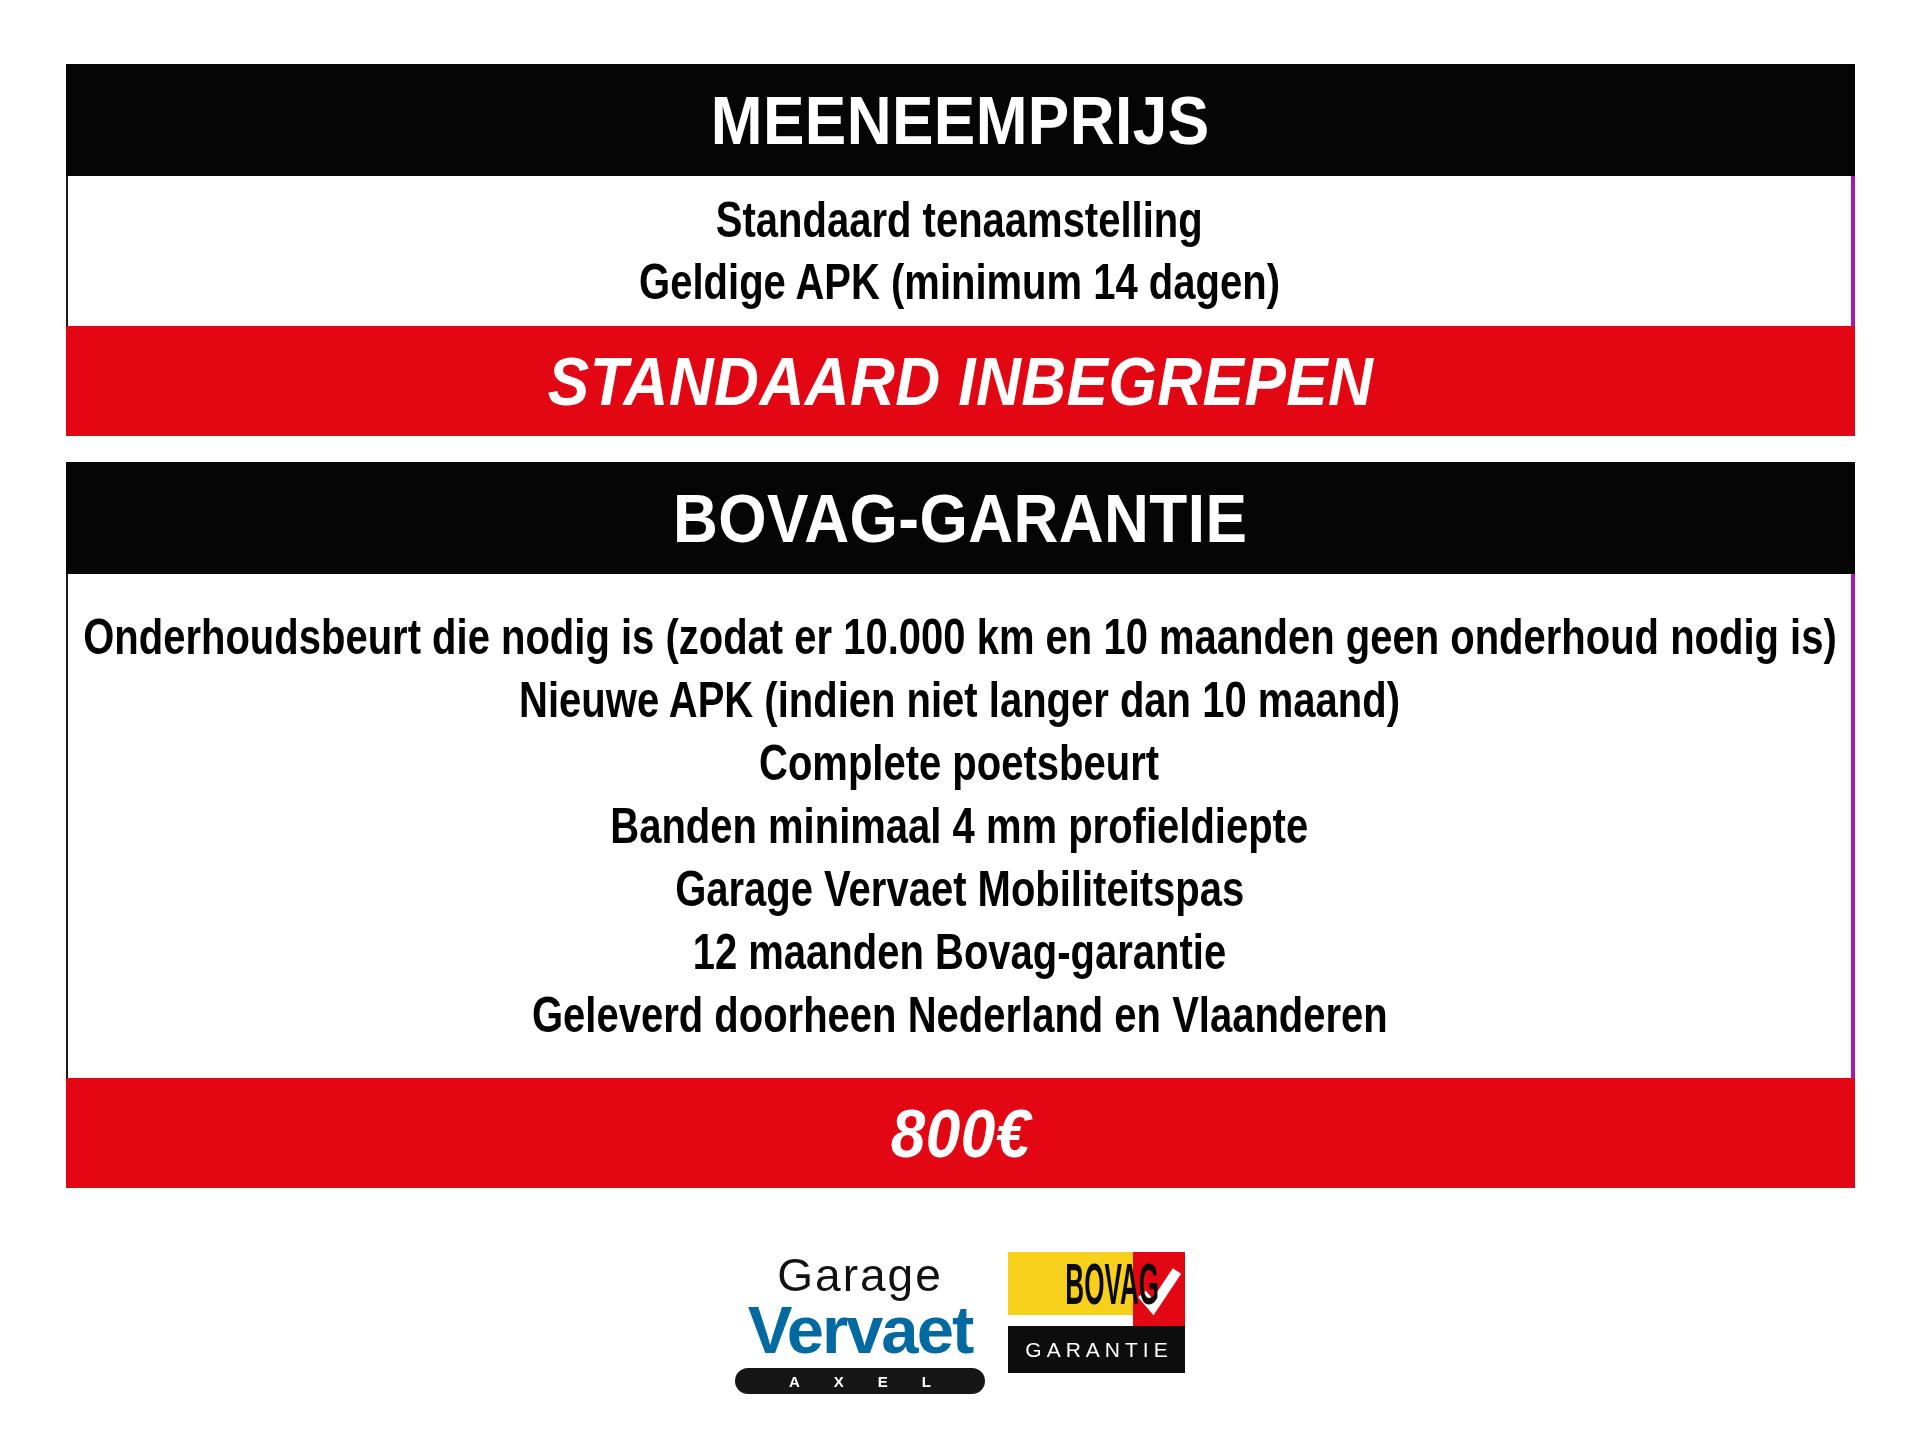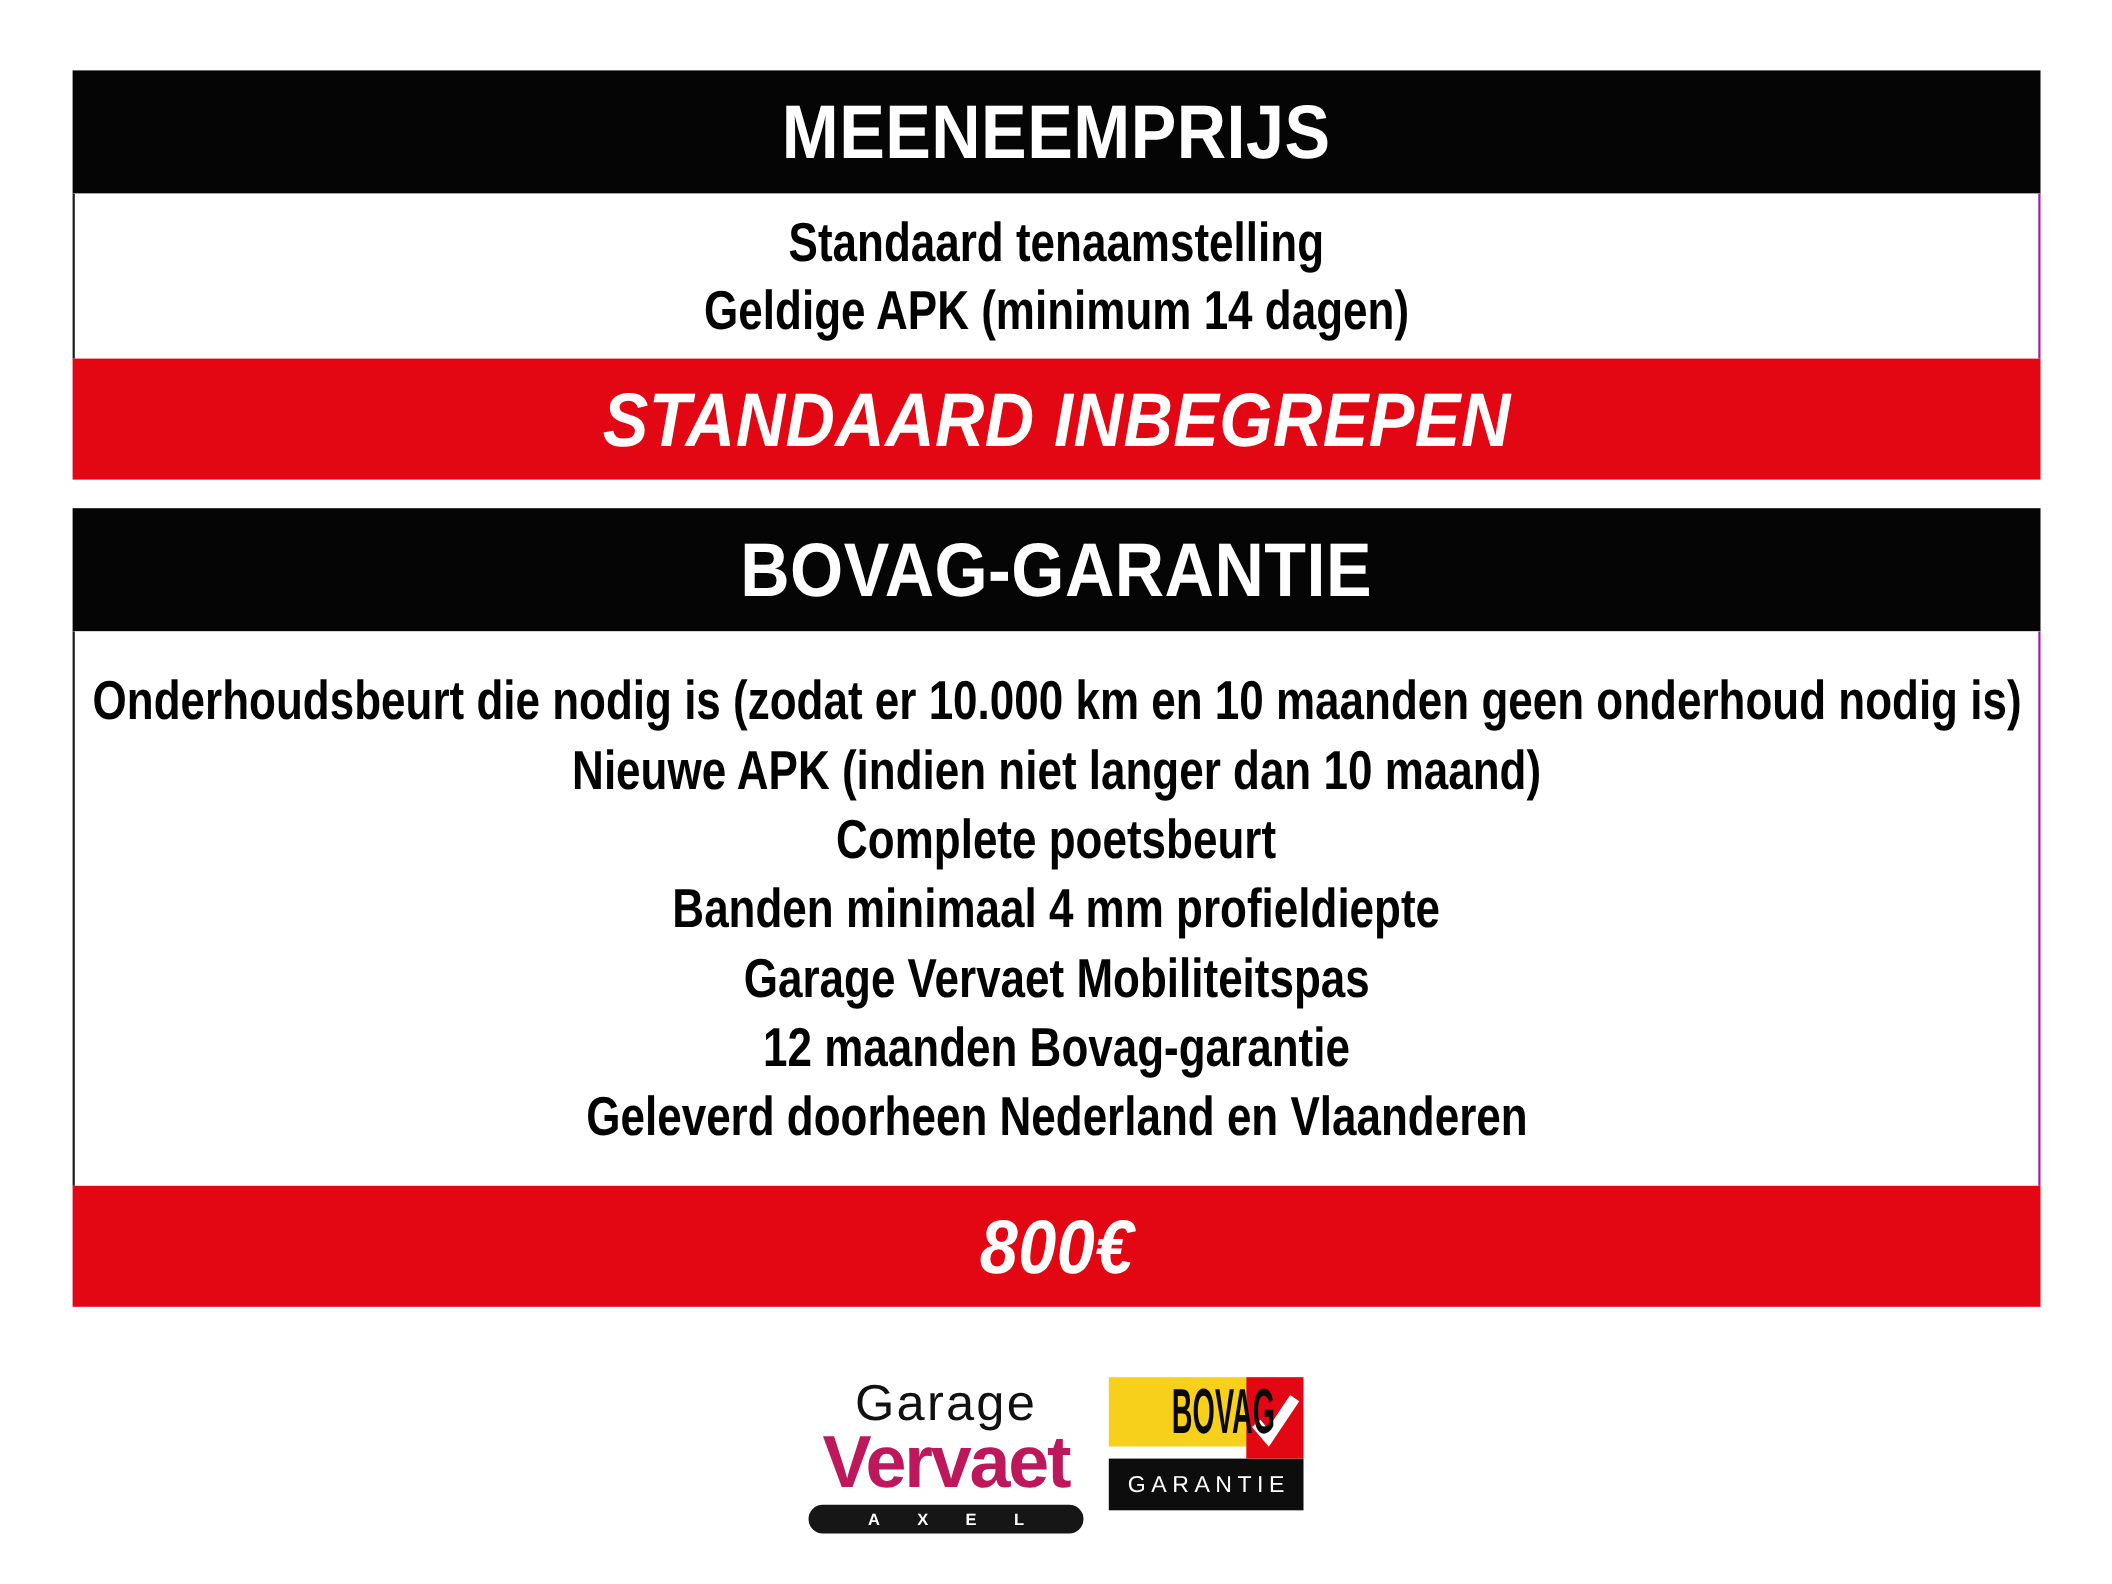--- a/index.html
+++ b/index.html
@@ -32,21 +32,21 @@
     white-space:nowrap;
     font-weight:bold;
     font-size:69px;
     transform:scaleX(0.9);
     transform-origin:50% 50%;
     letter-spacing:0.5px;
   }
   .panel-body {
     background:#ffffff;
     border-left:2px solid #1a1a1a;
-    border-right:2px solid #a21caf;
+    border-right:4px solid #a21caf;
     display:flex; flex-direction:column;
     align-items:stretch; justify-content:center;
   }
   .panel-body .line {
     display:flex; align-items:center; justify-content:center;
   }
   .panel-body .line > span {
     display:inline-block;
     white-space:nowrap;
     font-weight:bold;
@@ -82,21 +82,21 @@
     font-size:46px;
     letter-spacing:2px;
     color:#111111;
     line-height:1;
     margin-top:6px;
   }
   .vervaet-name {
     font-size:67px;
     font-weight:bold;
     letter-spacing:-2px;
-    color:#be185d;
+    color:#0369a1;
     line-height:0.9;
     margin-top:2px;
   }
   .axel-pill {
     margin-top:8px;
     height:26px;
     border-radius:13px;
     background:#161616;
     display:flex; align-items:center; justify-content:center;
   }

